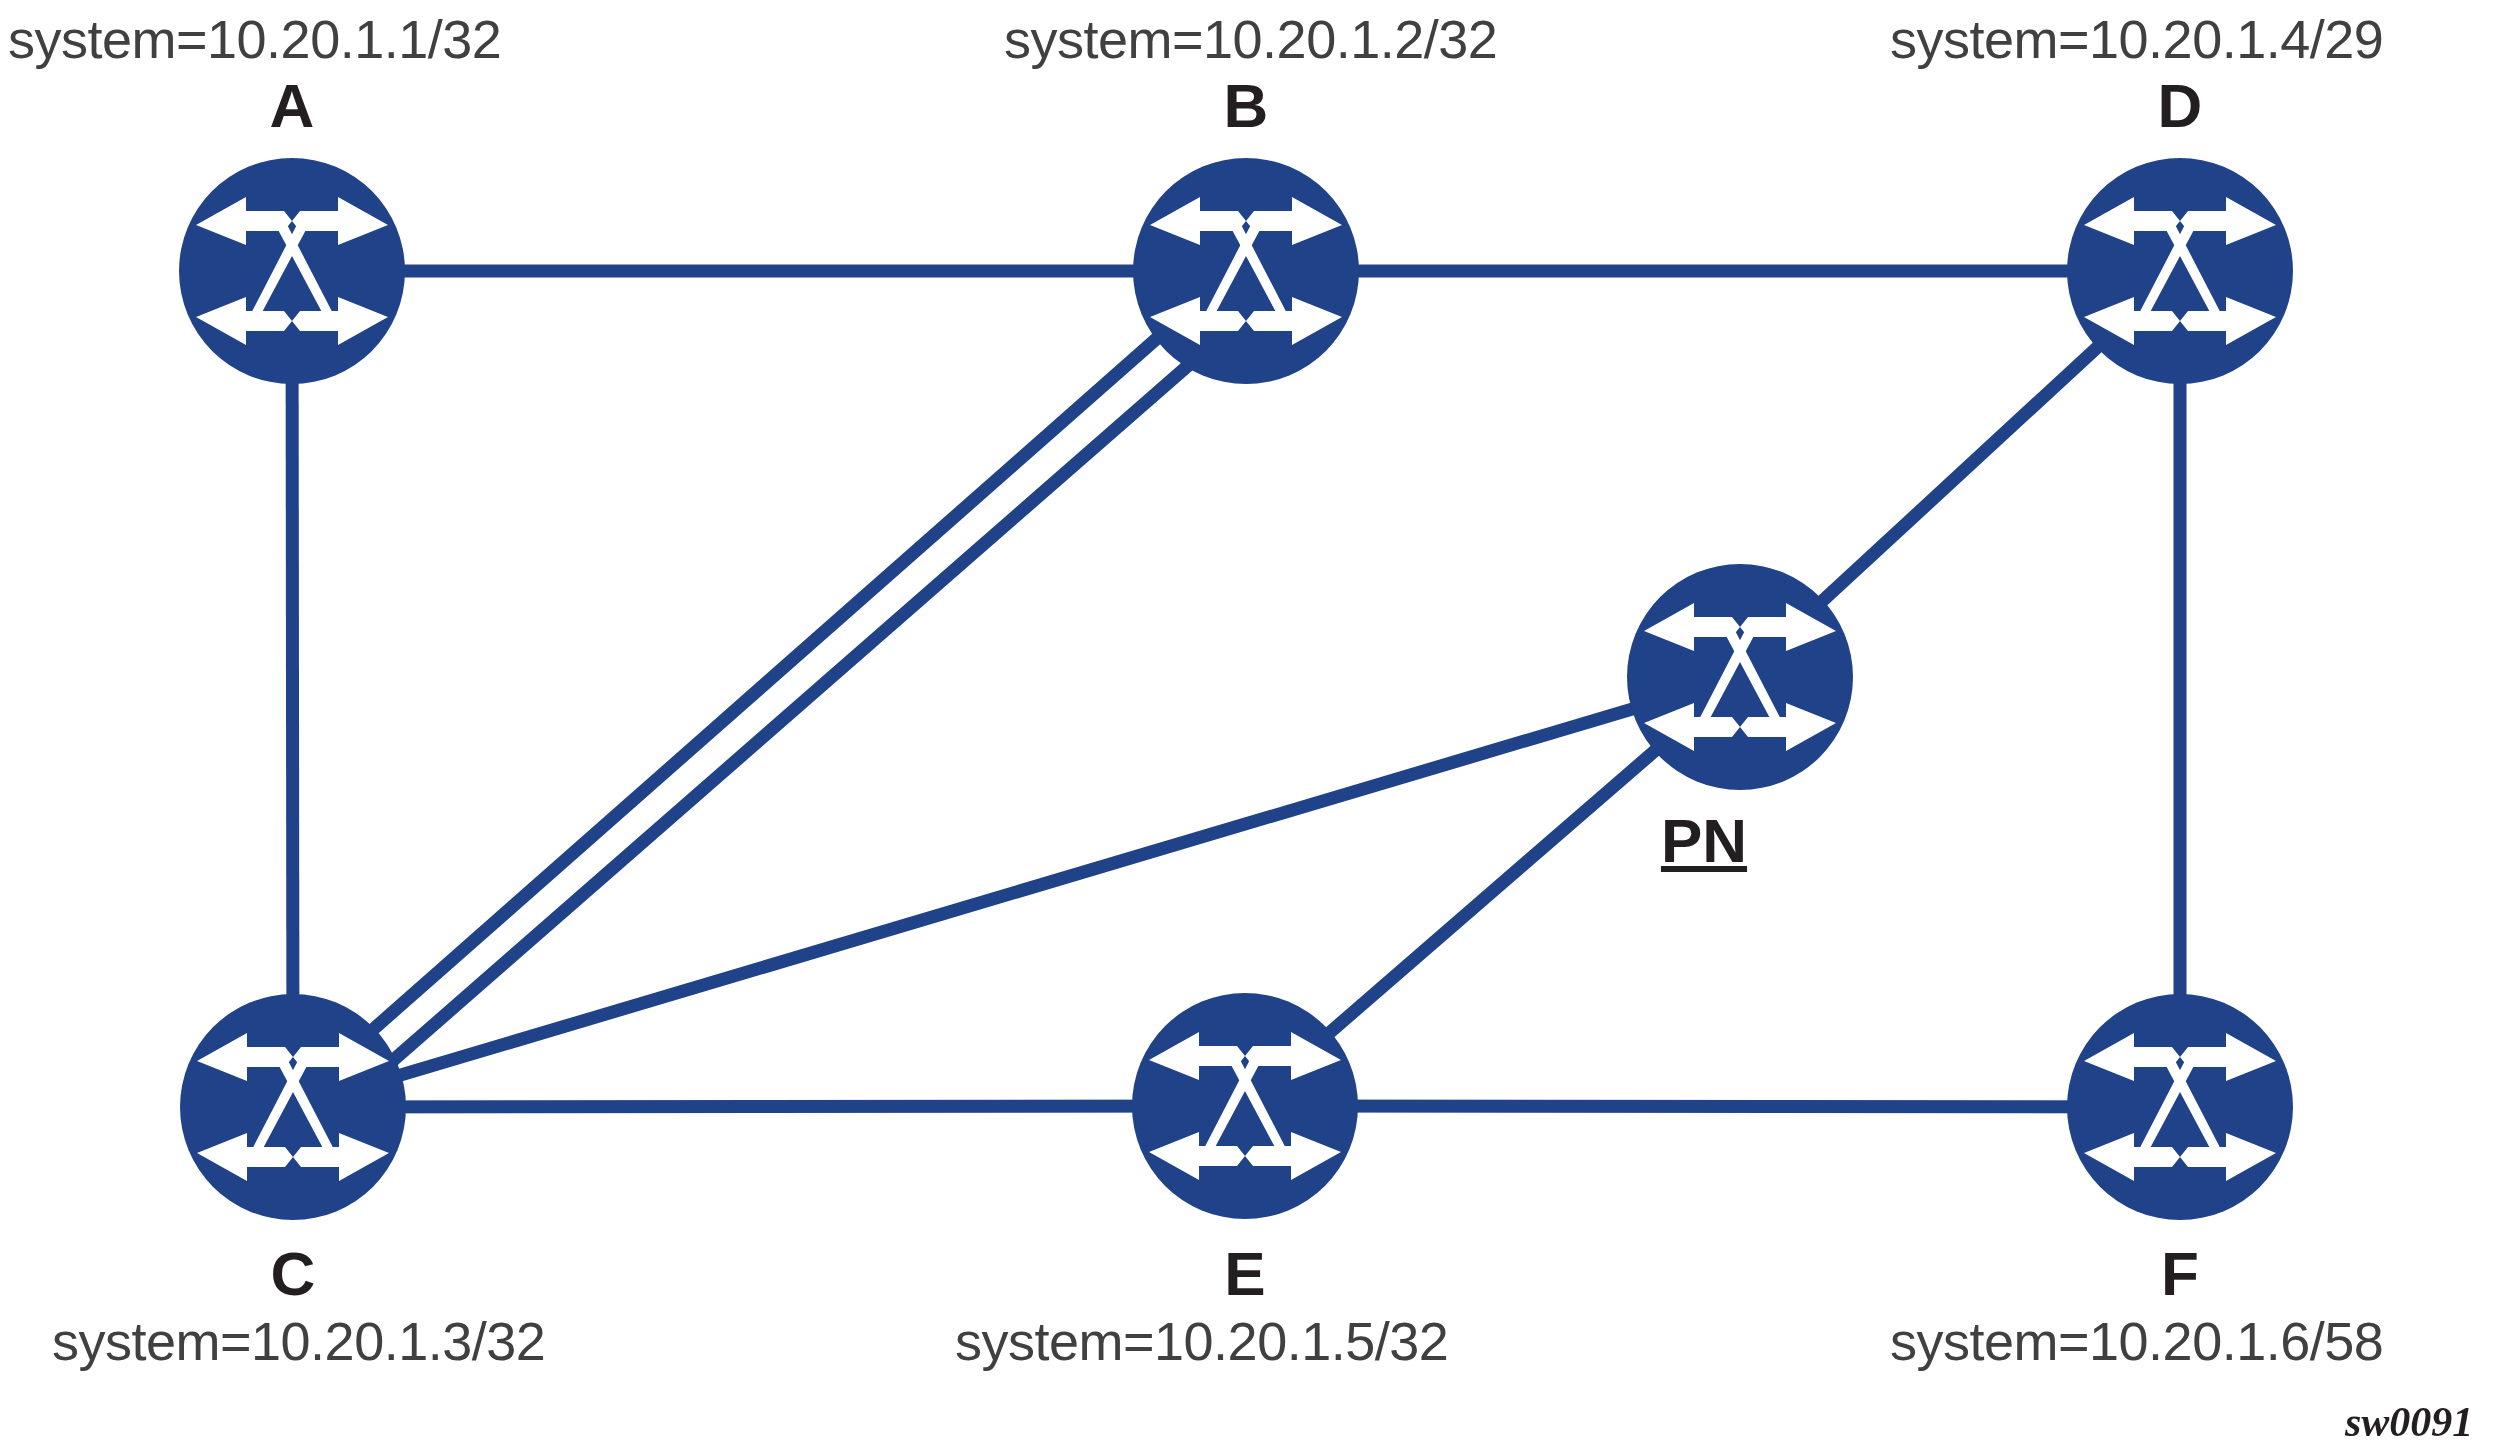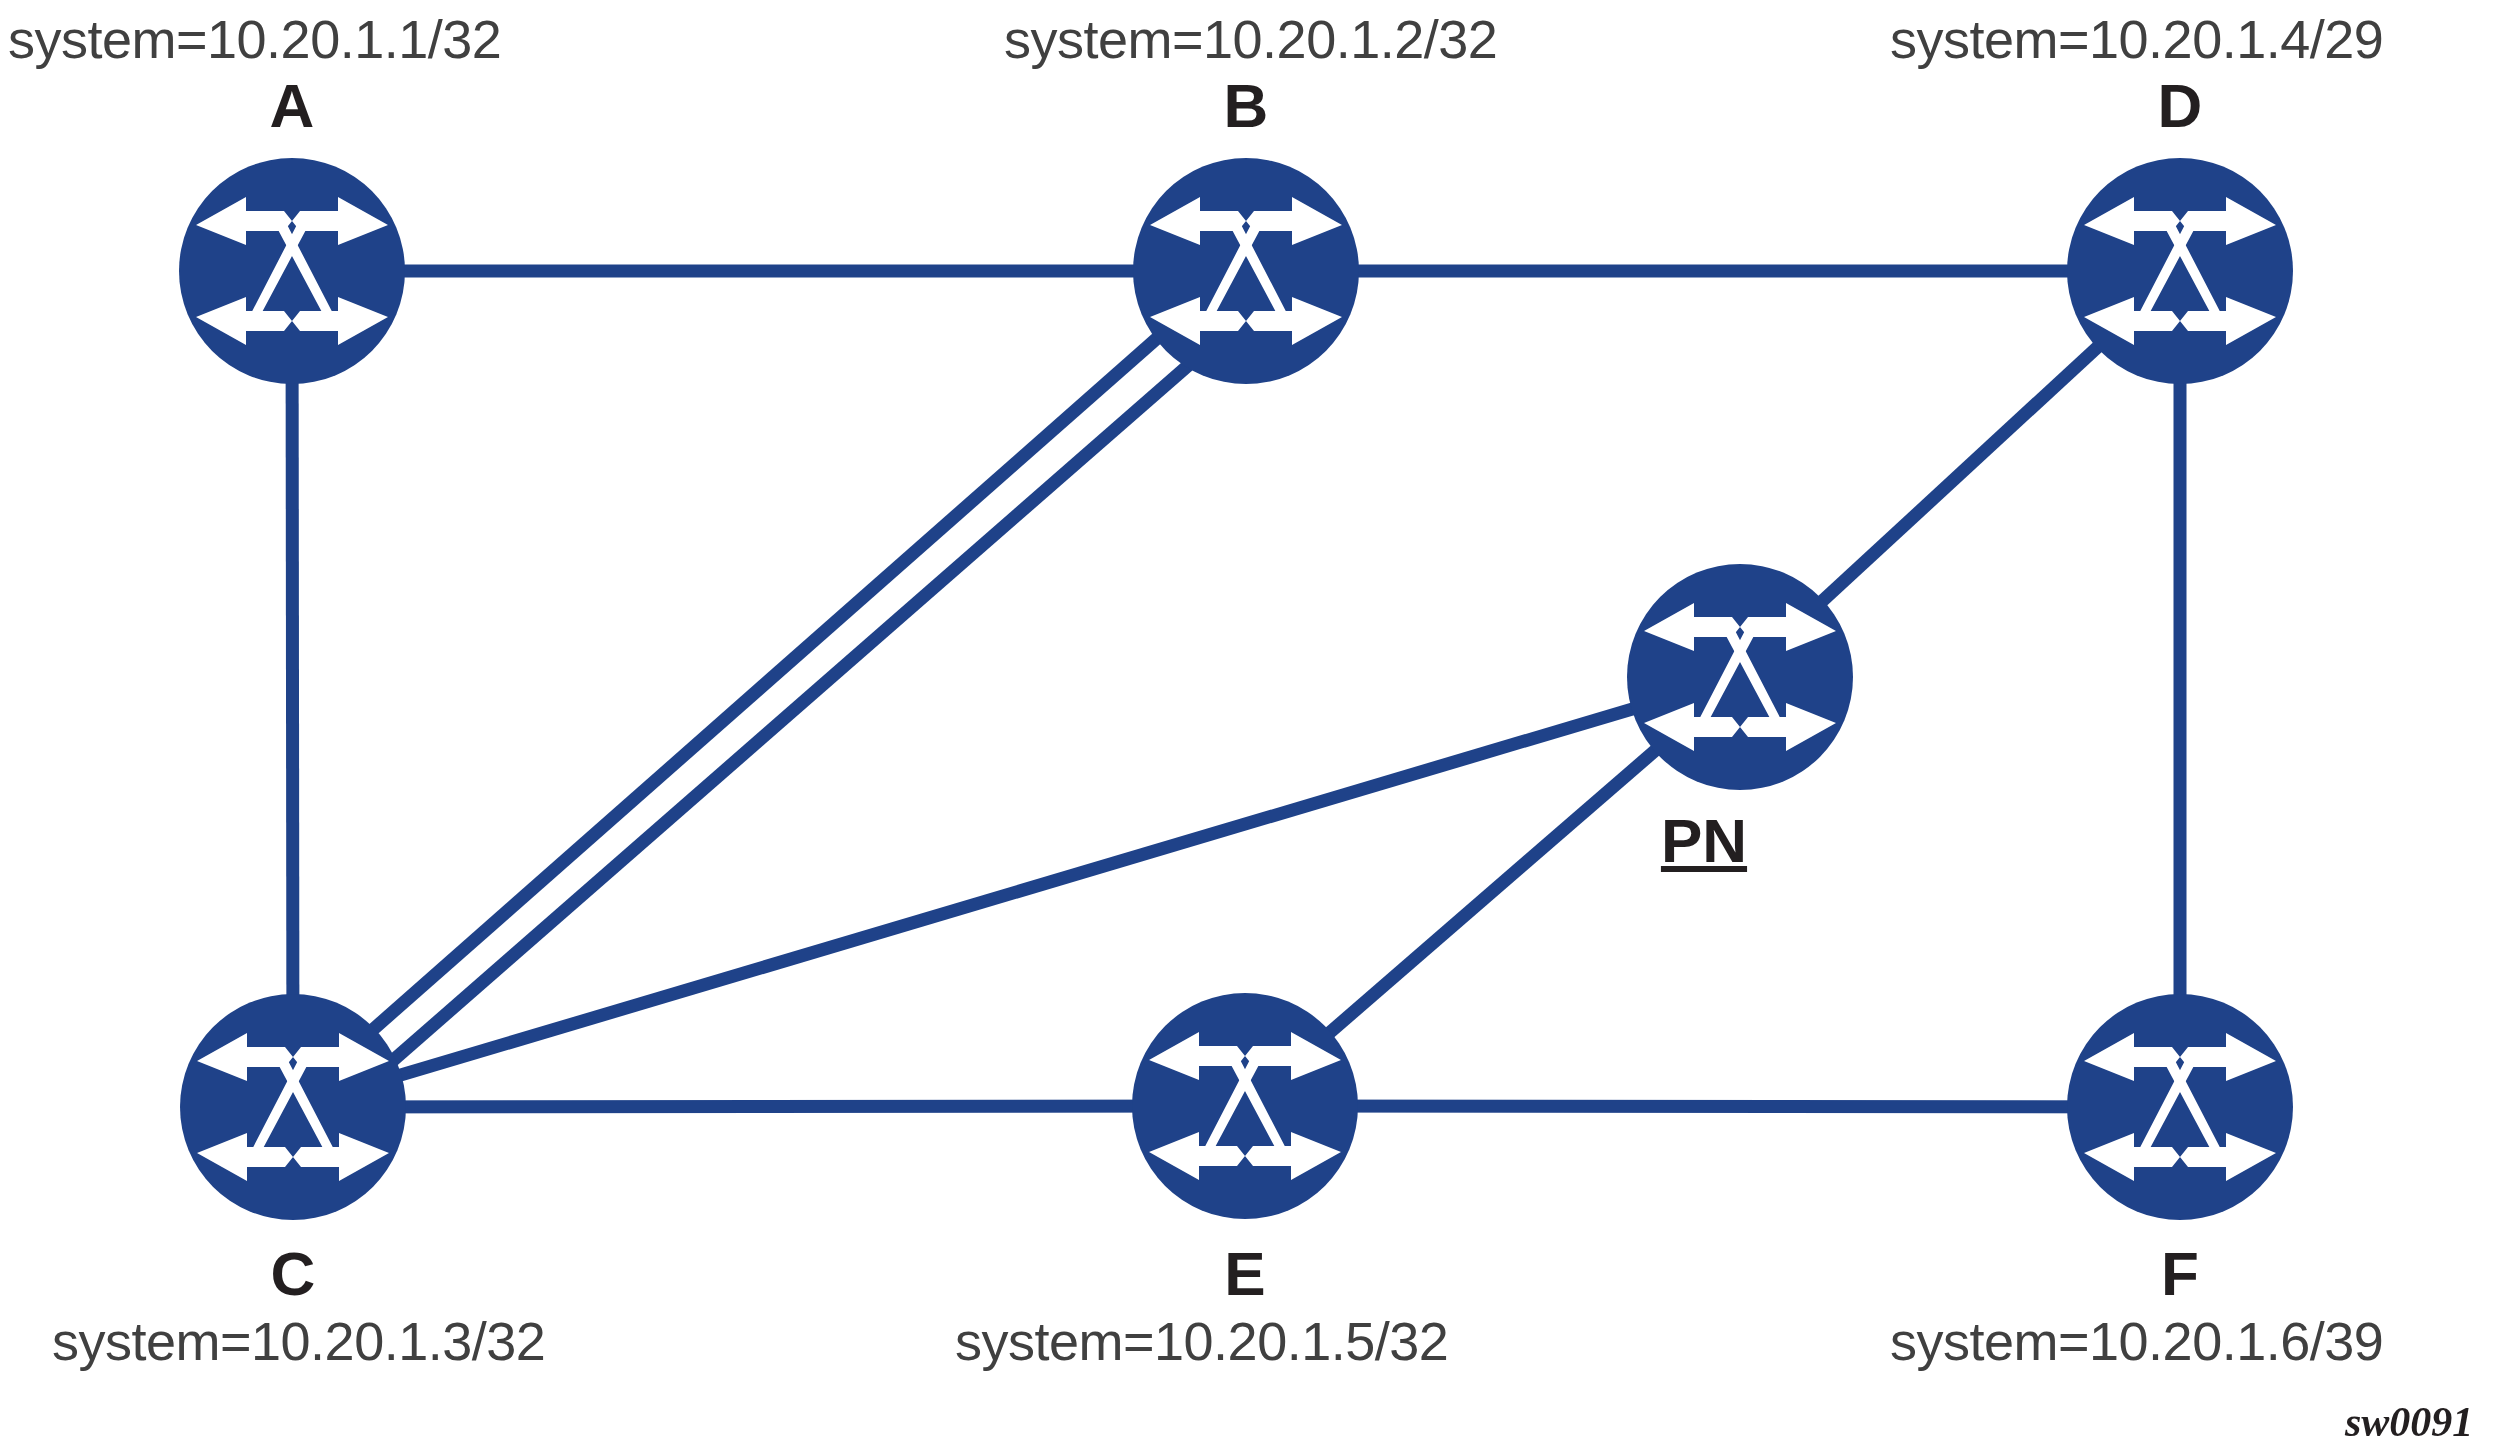--- a/index.html
+++ b/index.html
@@ -127,19 +127,19 @@
       <div class="sys-label" style="left: 8px; top: 8px;">system=10.20.1.1/32</div>
       <div class="node-label" style="left: 1096px; top: 70px; width: 300px;">B</div>
       <div class="sys-label" style="left: 980px; top: 8px; margin-left: 24px;">system=10.20.1.2/32</div>
       <div class="node-label" style="left: 2030px; top: 70px; width: 300px;">D</div>
       <div class="sys-label" style="left: 1890px; top: 8px;">system=10.20.1.4/29</div>
       <div class="node-label" style="left: 143px; top: 1238px; width: 300px;">C</div>
       <div class="sys-label" style="left: 8px; top: 1310px; margin-left: 44px;">system=10.20.1.3/32</div>
       <div class="node-label" style="left: 1095px; top: 1238px; width: 300px;">E</div>
       <div class="sys-label" style="left: 955px; top: 1310px;">system=10.20.1.5/32</div>
       <div class="node-label" style="left: 2030px; top: 1238px; width: 300px;">F</div>
-      <div class="sys-label" style="left: 1890px; top: 1310px;">system=10.20.1.6/39</div>
+      <div class="sys-label" style="left: 1890px; top: 1310px;">system=10.20.1.6/58</div>
       <div class="node-label" style="left: 1554px; top: 805px; width: 300px; text-decoration: underline;">PN</div>
     </div>
 
   <div class="watermark" style="left: 2345px; top: 1398px;">sw0091</div>
 
 </div>
 
 </body></html>

